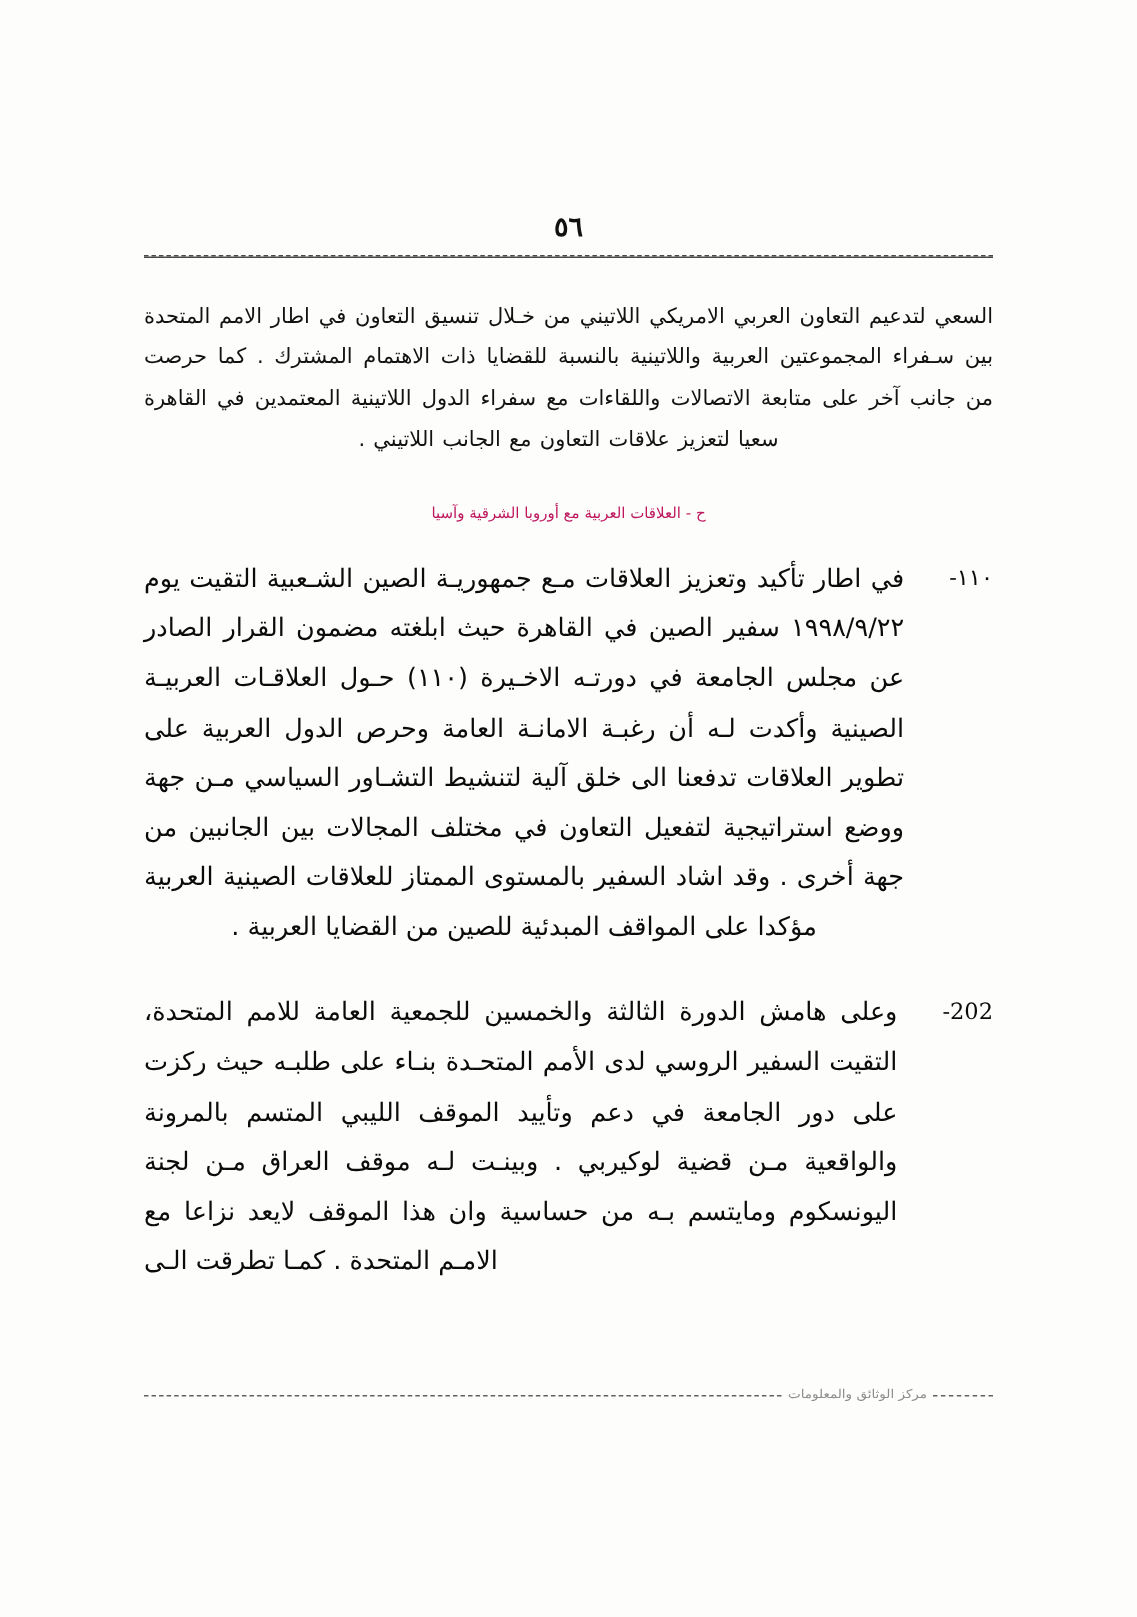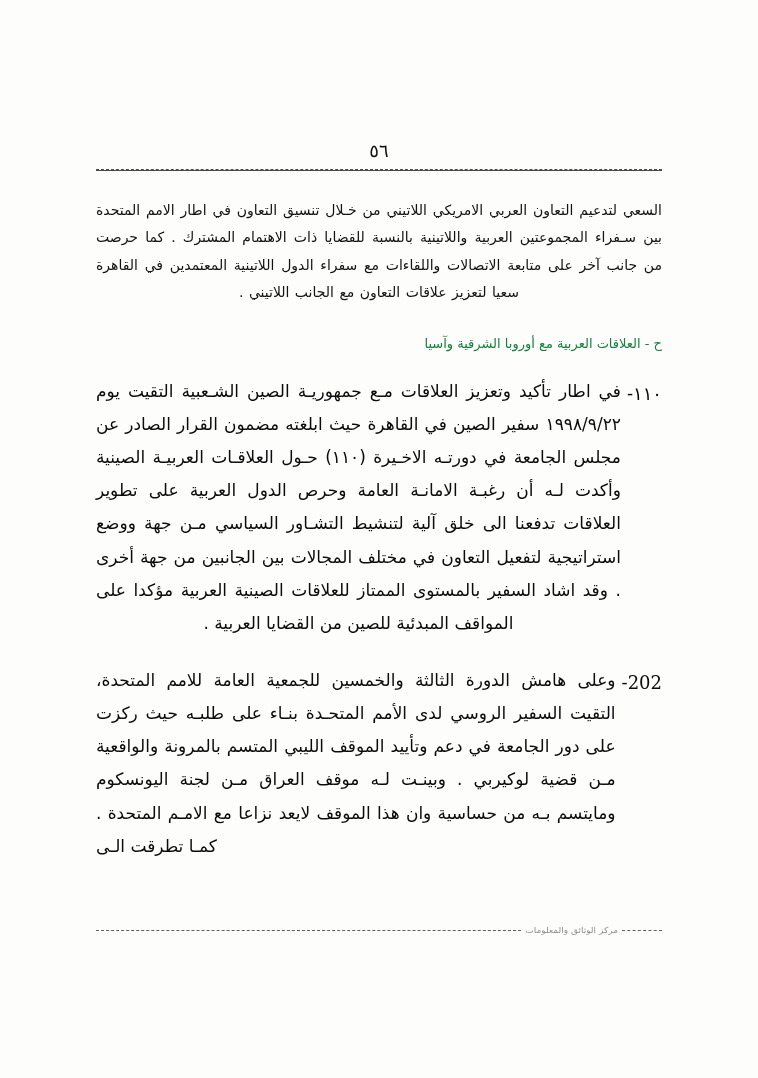--- a/index.html
+++ b/index.html
@@ -30,20 +30,21 @@
   }
 
   
   .page-number {
     text-align: center;
     font-family: "DejaVu Serif", serif;
     font-size: 18px;
     letter-spacing: 1px;
     color: #111;
     margin-bottom: 8px;
+    font-weight: bold;
   }
 
   
   .rule-top {
     height: 0;
     border-top: 1px dashed #2b2b2b;
     border-bottom: 1px solid #2b2b2b;
     margin: 6px 0 26px 0;
     opacity: .85;
   }
@@ -78,42 +79,43 @@
     line-height: 1.95;
     text-align: justify;
     text-align-last: center;
     margin: 0 0 22px 0;
     color: #121212;
     font-family: "DejaVu Sans", sans-serif;
     word-spacing: 1px;
   }
 
   .heading {
-    font-size: 13px;
+    font-size: 10px;
     line-height: 1.9;
     margin: 26px 0 18px 0;
-    text-align: right;
+    text-align: center;
     font-family: "DejaVu Sans", sans-serif;
-    color: #15803d;
+    color: #be185d;
   }
 
   .numbered {
     display: flex;
     flex-direction: row;
     gap: 6px;
     margin: 0 0 24px 0;
     align-items: flex-start;
   }
   .numbered .num {
     flex: 0 0 auto;
     font-family: "DejaVu Serif", serif;
-    font-size: 18px;
+    font-size: 15px;
     line-height: 1.95;
     white-space: nowrap;
     padding-top: 1px;
+    margin-left: 24px;
   }
   .numbered .body {
     flex: 1 1 auto;
     font-size: 17px;
     line-height: 1.95;
     text-align: justify;
     text-align-last: center;
     font-family: "DejaVu Sans", sans-serif;
   }
   .numbered .body.serif-mix {

